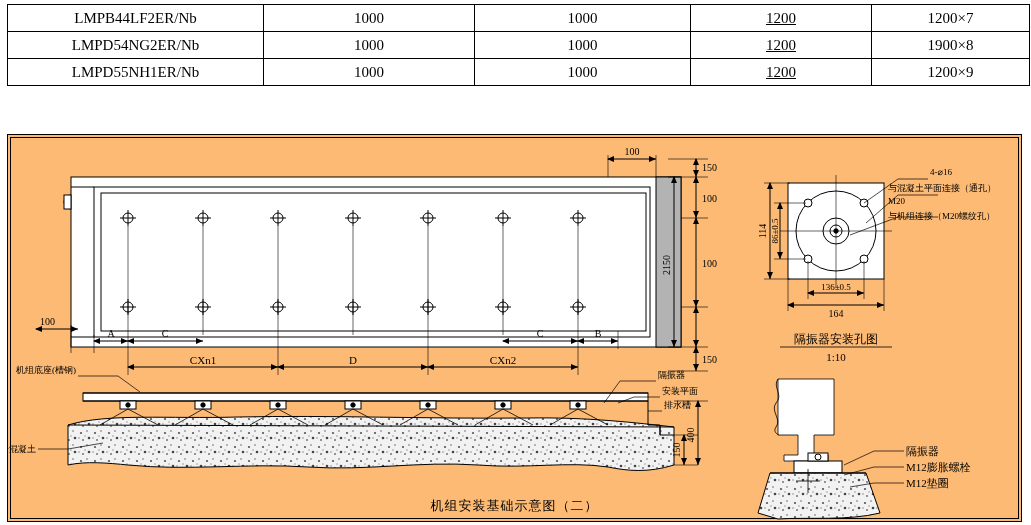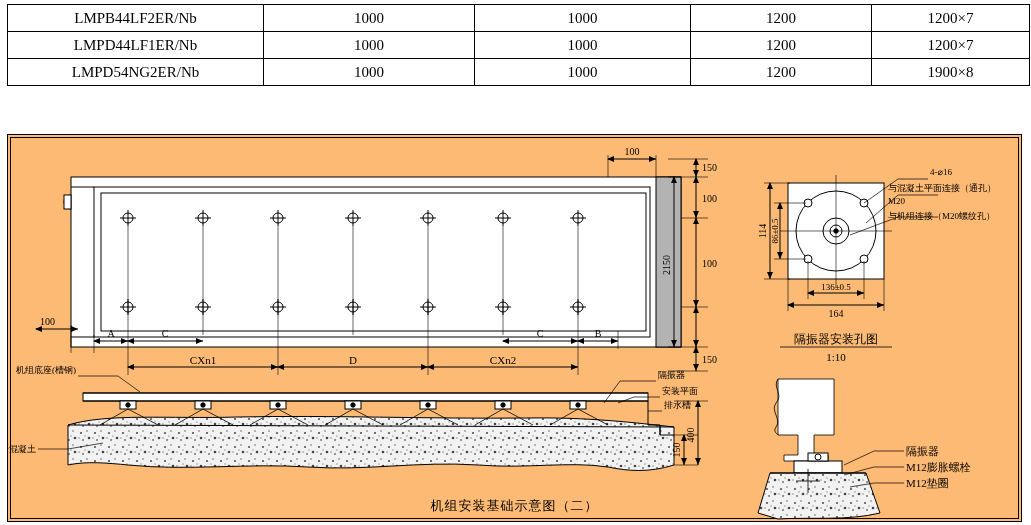--- a/index.html
+++ b/index.html
@@ -18,21 +18,21 @@
     height:26px;
     text-align:center;
     vertical-align:middle;
     font-size:15px;
     font-family:"Liberation Serif",serif;
     padding:0;
   }
   table.spec td.c0{width:255px;}
   table.spec td.c1{width:210px;}
   table.spec td.c2{width:215px;}
-  table.spec td.c3{width:180px;}
+  table.spec td.c3{width:180px;text-decoration:underline;}
   table.spec td.c4{width:157px;}
 
   
   .frame{
     position:absolute;
     left:7px; top:130px;
     width:1015px; height:388px;
     border:1px solid #000;
     background:#fdba74;
     box-sizing:border-box;
@@ -61,32 +61,32 @@
   <table class="spec">
     <tbody>
       <tr>
         <td class="c0">LMPB44LF2ER/Nb</td>
         <td class="c1">1000</td>
         <td class="c2">1000</td>
         <td class="c3">1200</td>
         <td class="c4">1200×7</td>
       </tr>
       <tr>
-        <td class="c0">LMPD44LF1ER/Nb</td>
-        <td class="c1">1000</td>
-        <td class="c2">1000</td>
-        <td class="c3">1200</td>
-        <td class="c4">1200×7</td>
-      </tr>
-      <tr>
         <td class="c0">LMPD54NG2ER/Nb</td>
         <td class="c1">1000</td>
         <td class="c2">1000</td>
         <td class="c3">1200</td>
         <td class="c4">1900×8</td>
+      </tr>
+      <tr>
+        <td class="c0">LMPD55NH1ER/Nb</td>
+        <td class="c1">1000</td>
+        <td class="c2">1000</td>
+        <td class="c3">1200</td>
+        <td class="c4">1200×9</td>
       </tr>
     </tbody>
   </table>
 
   <div class="frame">
     <div class="inner"></div>
 
     <div class="svgwrap">
     <svg width="1015" height="388" viewBox="0 0 1015 388" xmlns="http://www.w3.org/2000/svg">
       <defs>

